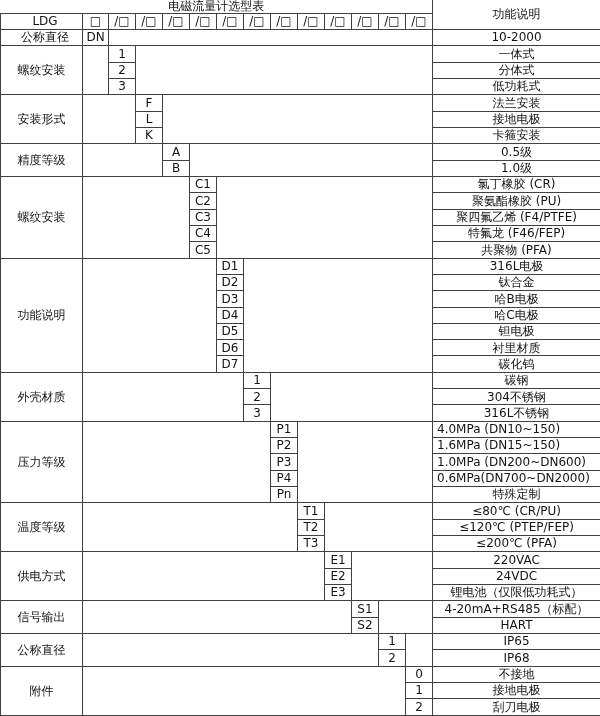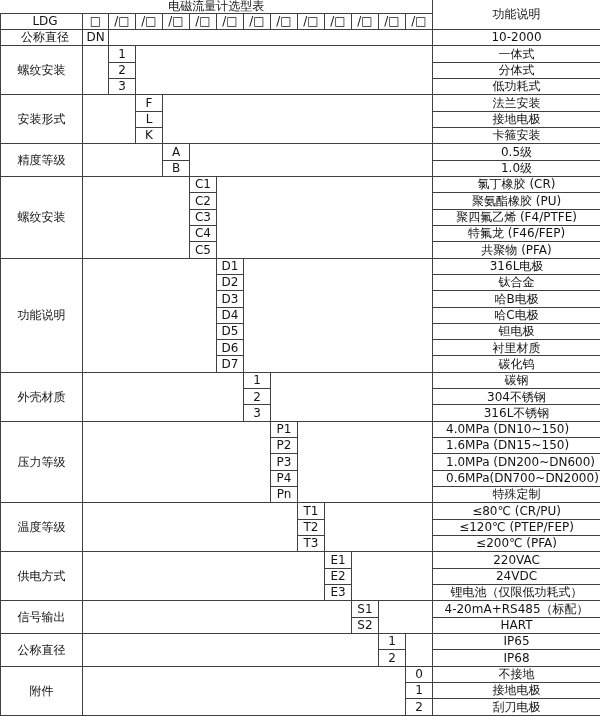--- a/index.html
+++ b/index.html
@@ -22,21 +22,21 @@
     vertical-align: middle;
     white-space: nowrap;
     overflow: hidden;
     line-height: 1.05;
   }
   tbody tr { height: 16.33px; }
   tbody tr:first-child { height: 13px; padding-left: 40px; }
   .title-cell { border-top: none; border-left: none; }
   .fn-head  { border-top: none; font-family: Liberation Serif, serif; }
   .left-pad { text-align: center; padding-left: 7px; }
-  .desc-left { text-align: left; padding-left: 13px; }
+  .desc-left { text-align: left; padding-left: 4px; }
   .cat-label { }
 </style>
 </head>
 <body>
 
 <table>
   <colgroup id="cg">
       <col style="width: 82px;">
       <col style="width: 26px;">
       <col style="width: 27px;">

